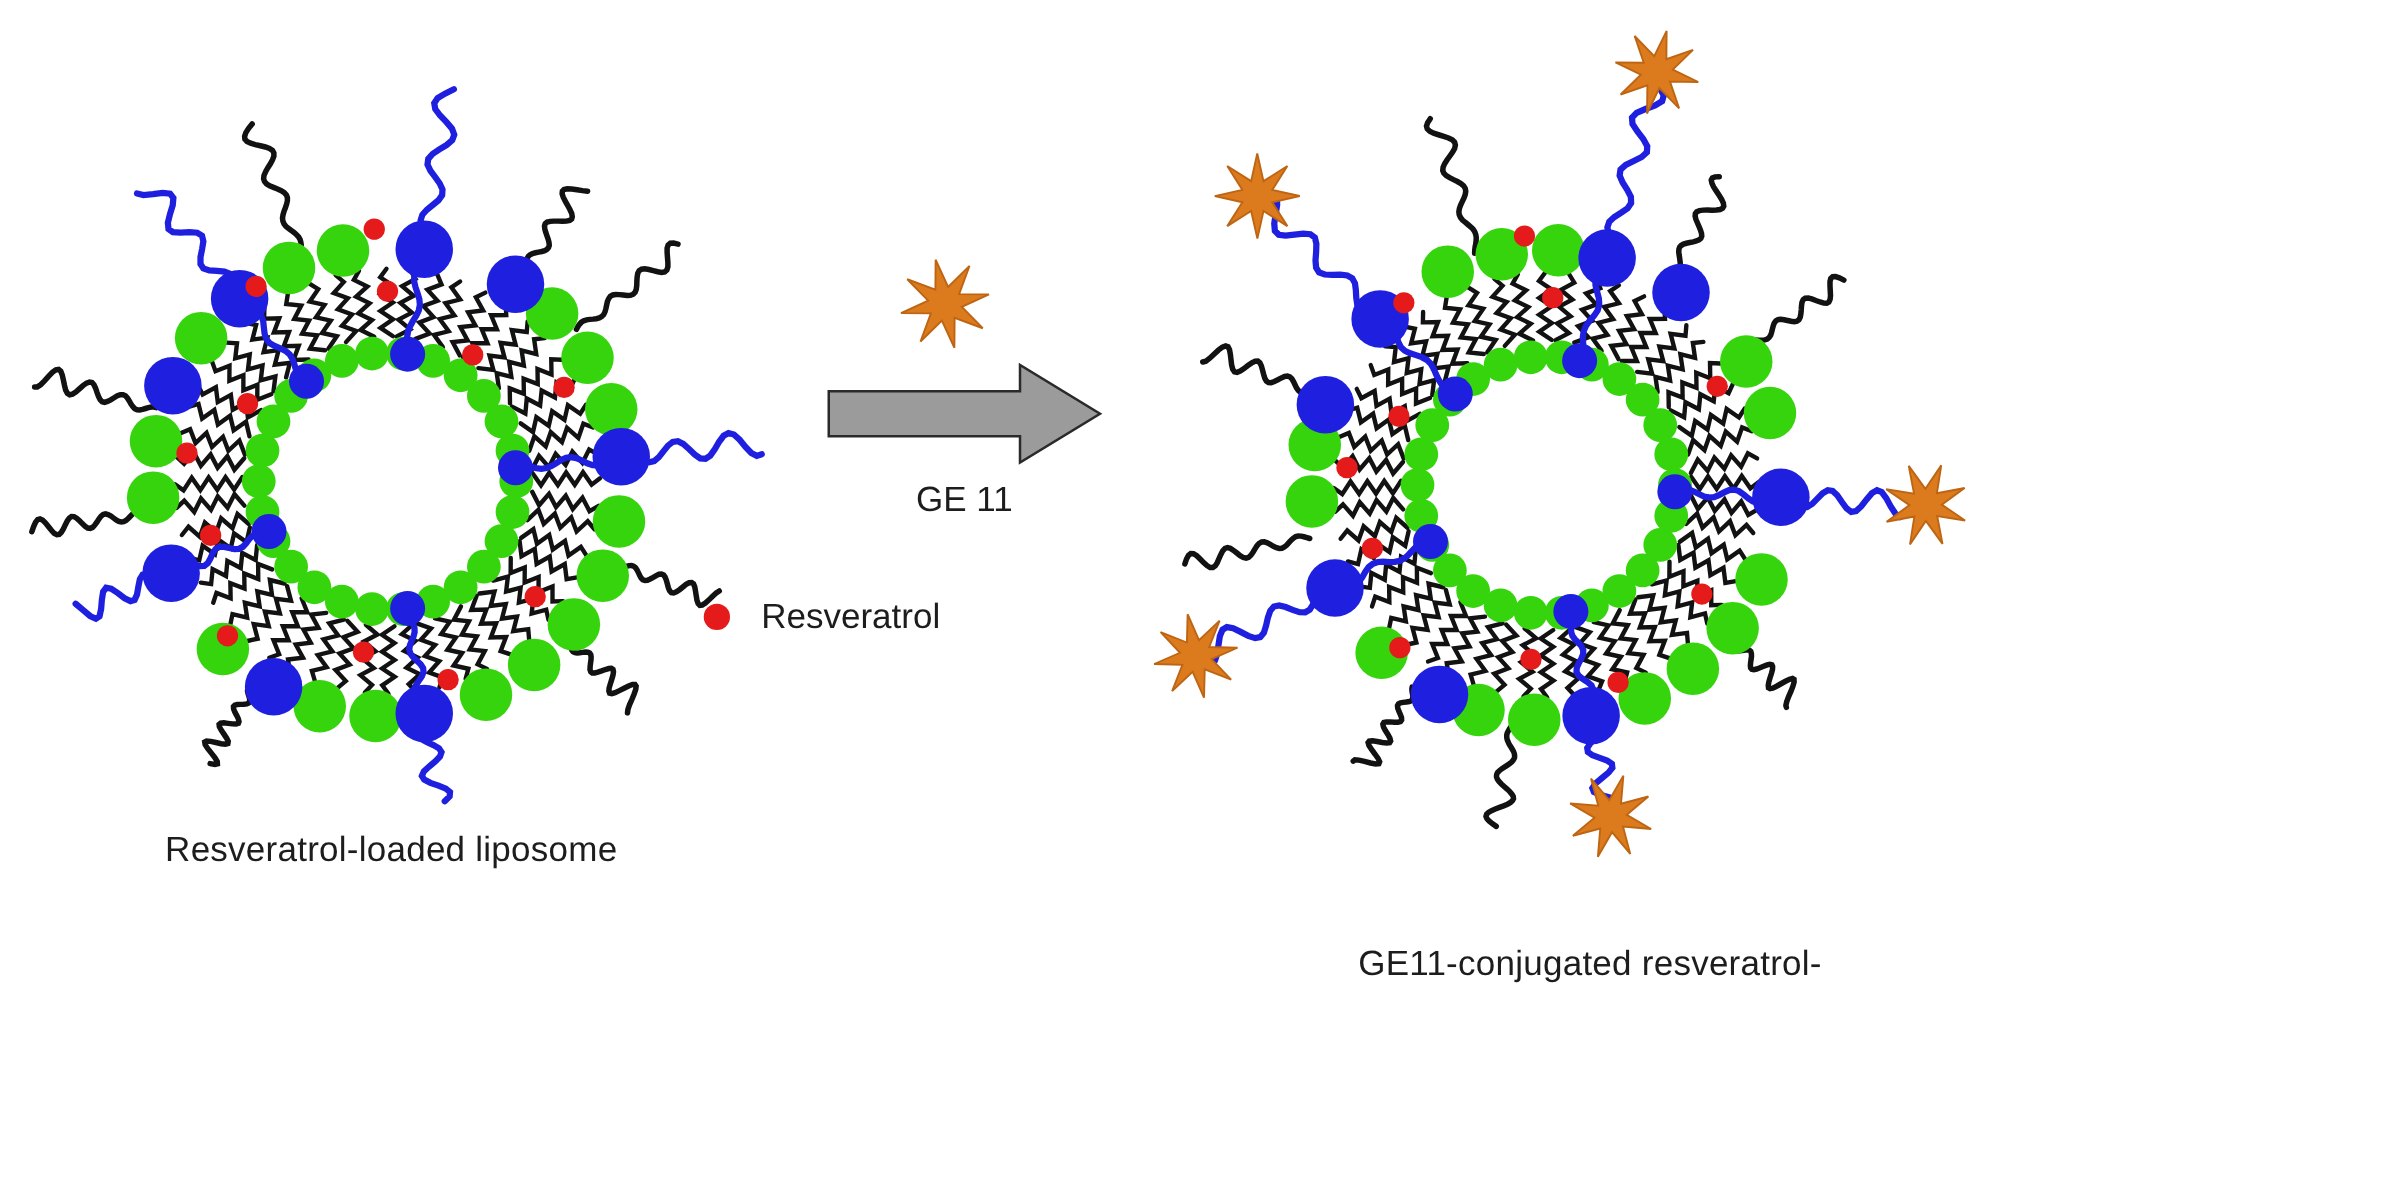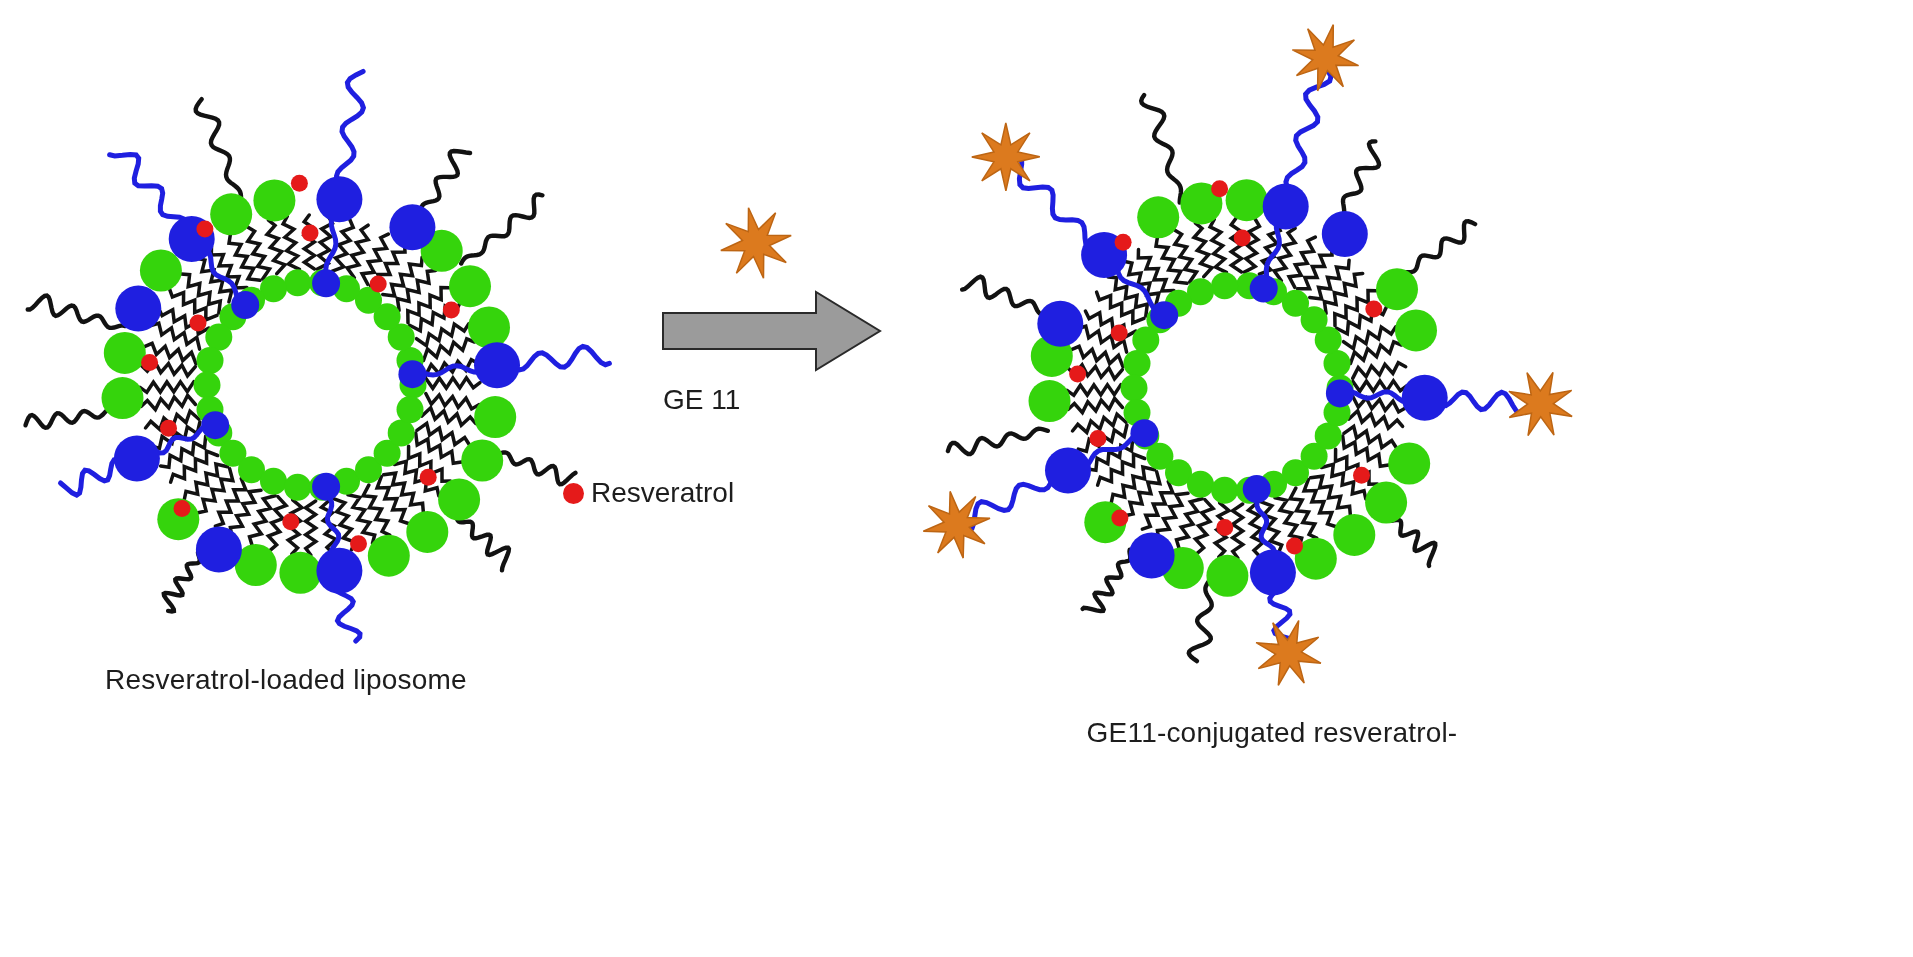--- a/index.html
+++ b/index.html
@@ -16,33 +16,33 @@
     overflow: hidden;
   }
   .stage svg { position: absolute; left: 0; top: 0; }
   .caption {
     position: absolute;
     font-size: 28px;
     text-align: center;
     color: #1d1d1d;
     letter-spacing: 0.2px;
   }
-  .caption-left  { left: 86px;  top: 664px; width: 400px; text-align: center; }
-  .caption-right { left: 1037px; top: 716px; width: 470px; line-height: 33px; }
+  .caption-left  { left: 113px;  top: 664px; width: 400px; text-align: center; }
+  .caption-right { left: 1037px; top: 754px; width: 470px; line-height: 33px; }
   .arrow-label {
     position: absolute;
     left: 663px; top: 384px; width: 217px;
-    text-align: left;
+    text-align: center;
     font-size: 28px;
     color: #1d1d1d;
   }
   .legend {
     position: absolute;
     left: 563px; top: 477px;
-    display: flex; align-items: center; gap: 7px;
+    display: flex; align-items: center; gap: 25px;
     font-size: 28px;
     color: #1d1d1d;
   }
   .legend-dot { width: 21px; height: 21px; border-radius: 50%; flex: 0 0 auto; }
 </style>
 </head>
 <body style="background: rgb(255, 255, 255); color: rgb(29, 29, 29);">
 
 <div class="stage">
 

